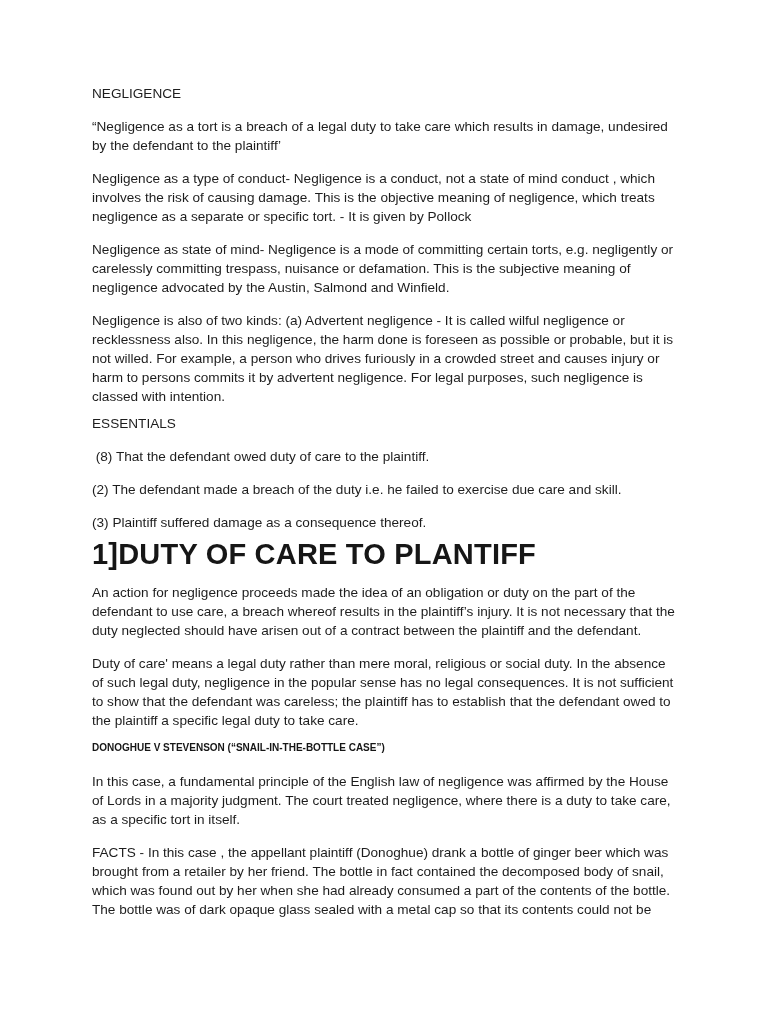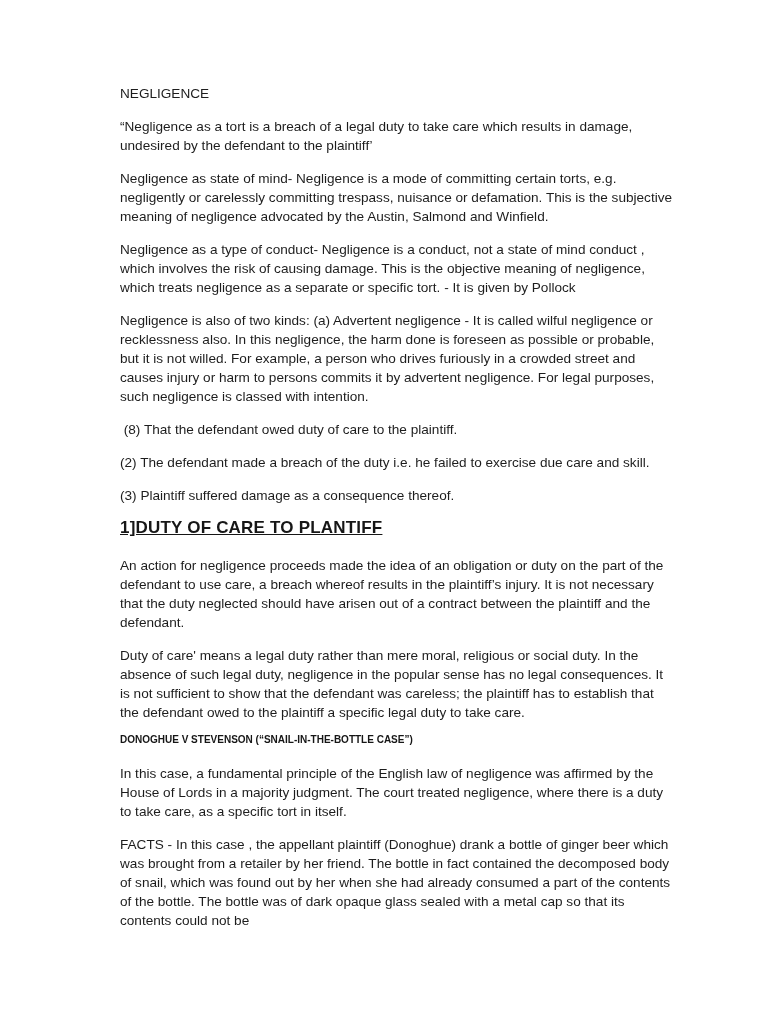--- a/index.html
+++ b/index.html
@@ -9,43 +9,42 @@
   }
   .page {
     position: relative;
     width: 768px;
     height: 1024px;
     background: #ffffff;
     overflow: hidden;
   }
   .content {
     box-sizing: border-box;
-    padding: 84px 92px 0 120px;
+    padding: 84px 92px 0 92px;
     color: #1d1d1d;
     font-family: "Liberation Sans", sans-serif;
     font-size: 13.6px;
     line-height: 19px;
   }
   .para {
     margin: 14px 0 8px 0;
     white-space: pre-wrap;
   }
   .label {
     margin: 0 0 8px 0;
     white-space: pre-wrap;
   }
   .doc-h1 {
-    font-size: 17px;
+    font-size: 29px;
     line-height: 29px;
     font-weight: 700;
     color: #161616;
     margin: 5px 0 10px 0;
     white-space: pre-wrap;
     letter-spacing: 0.2px;
-    text-decoration: underline;
   }
   .doc-h2 {
     font-size: 10px;
     line-height: 20px;
     font-weight: 700;
     color: #161616;
     margin: 3px 0 9px 0;
     white-space: pre-wrap;
   }
   .bold-inline {
@@ -55,27 +54,28 @@
 </head>
 <body>
 
 <div class="page">
   <div class="content">
 
     <p class="label">NEGLIGENCE</p>
 
     <p class="para">“Negligence as a tort is a breach of a legal duty to take care which results in damage, undesired by the defendant to the plaintiff’</p>
 
+    <p class="para">Negligence as a type of conduct- Negligence is a conduct, not a state of mind conduct , which involves the risk of causing damage. This is the objective meaning of negligence, which treats negligence as a separate or specific tort. - It is given by Pollock</p>
+
     <p class="para">Negligence as state of mind- Negligence is a mode of committing certain torts, e.g. negligently or carelessly committing trespass, nuisance or defamation. This is the subjective meaning of negligence advocated by the Austin, Salmond and Winfield.</p>
-
-    <p class="para">Negligence as a type of conduct- Negligence is a conduct, not a state of mind conduct , which involves the risk of causing damage. This is the objective meaning of negligence, which treats negligence as a separate or specific tort. - It is given by Pollock</p>
 
     <p class="para">Negligence is also of two kinds: (a) Advertent negligence - It is called wilful negligence or recklessness also. In this negligence, the harm done is foreseen as possible or probable, but it is not willed. For example, a person who drives furiously in a crowded street and causes injury or harm to persons commits it by advertent negligence. For legal purposes, such negligence is classed with intention.</p>
 
 
+    <p class="label">ESSENTIALS</p>
 
     <p class="para"> (8) That the defendant owed duty of care to the plaintiff.</p>
 
     <p class="para">(2) The defendant made a breach of the duty i.e. he failed to exercise due care and skill.</p>
 
     <p class="para">(3) Plaintiff suffered damage as a consequence thereof.</p>
 
     <h1 class="doc-h1">1]DUTY OF CARE TO PLANTIFF</h1>
 
     <p class="para"><span>An action for negligence proceeds made the idea of an obligation or </span><span class="bold-inline">duty on the part of the defendant to use care, a breach whereof results in the plaintiff’s injury</span><span>. It is not necessary that the duty neglected should have arisen out of a contract between the plaintiff and the defendant.</span></p>

